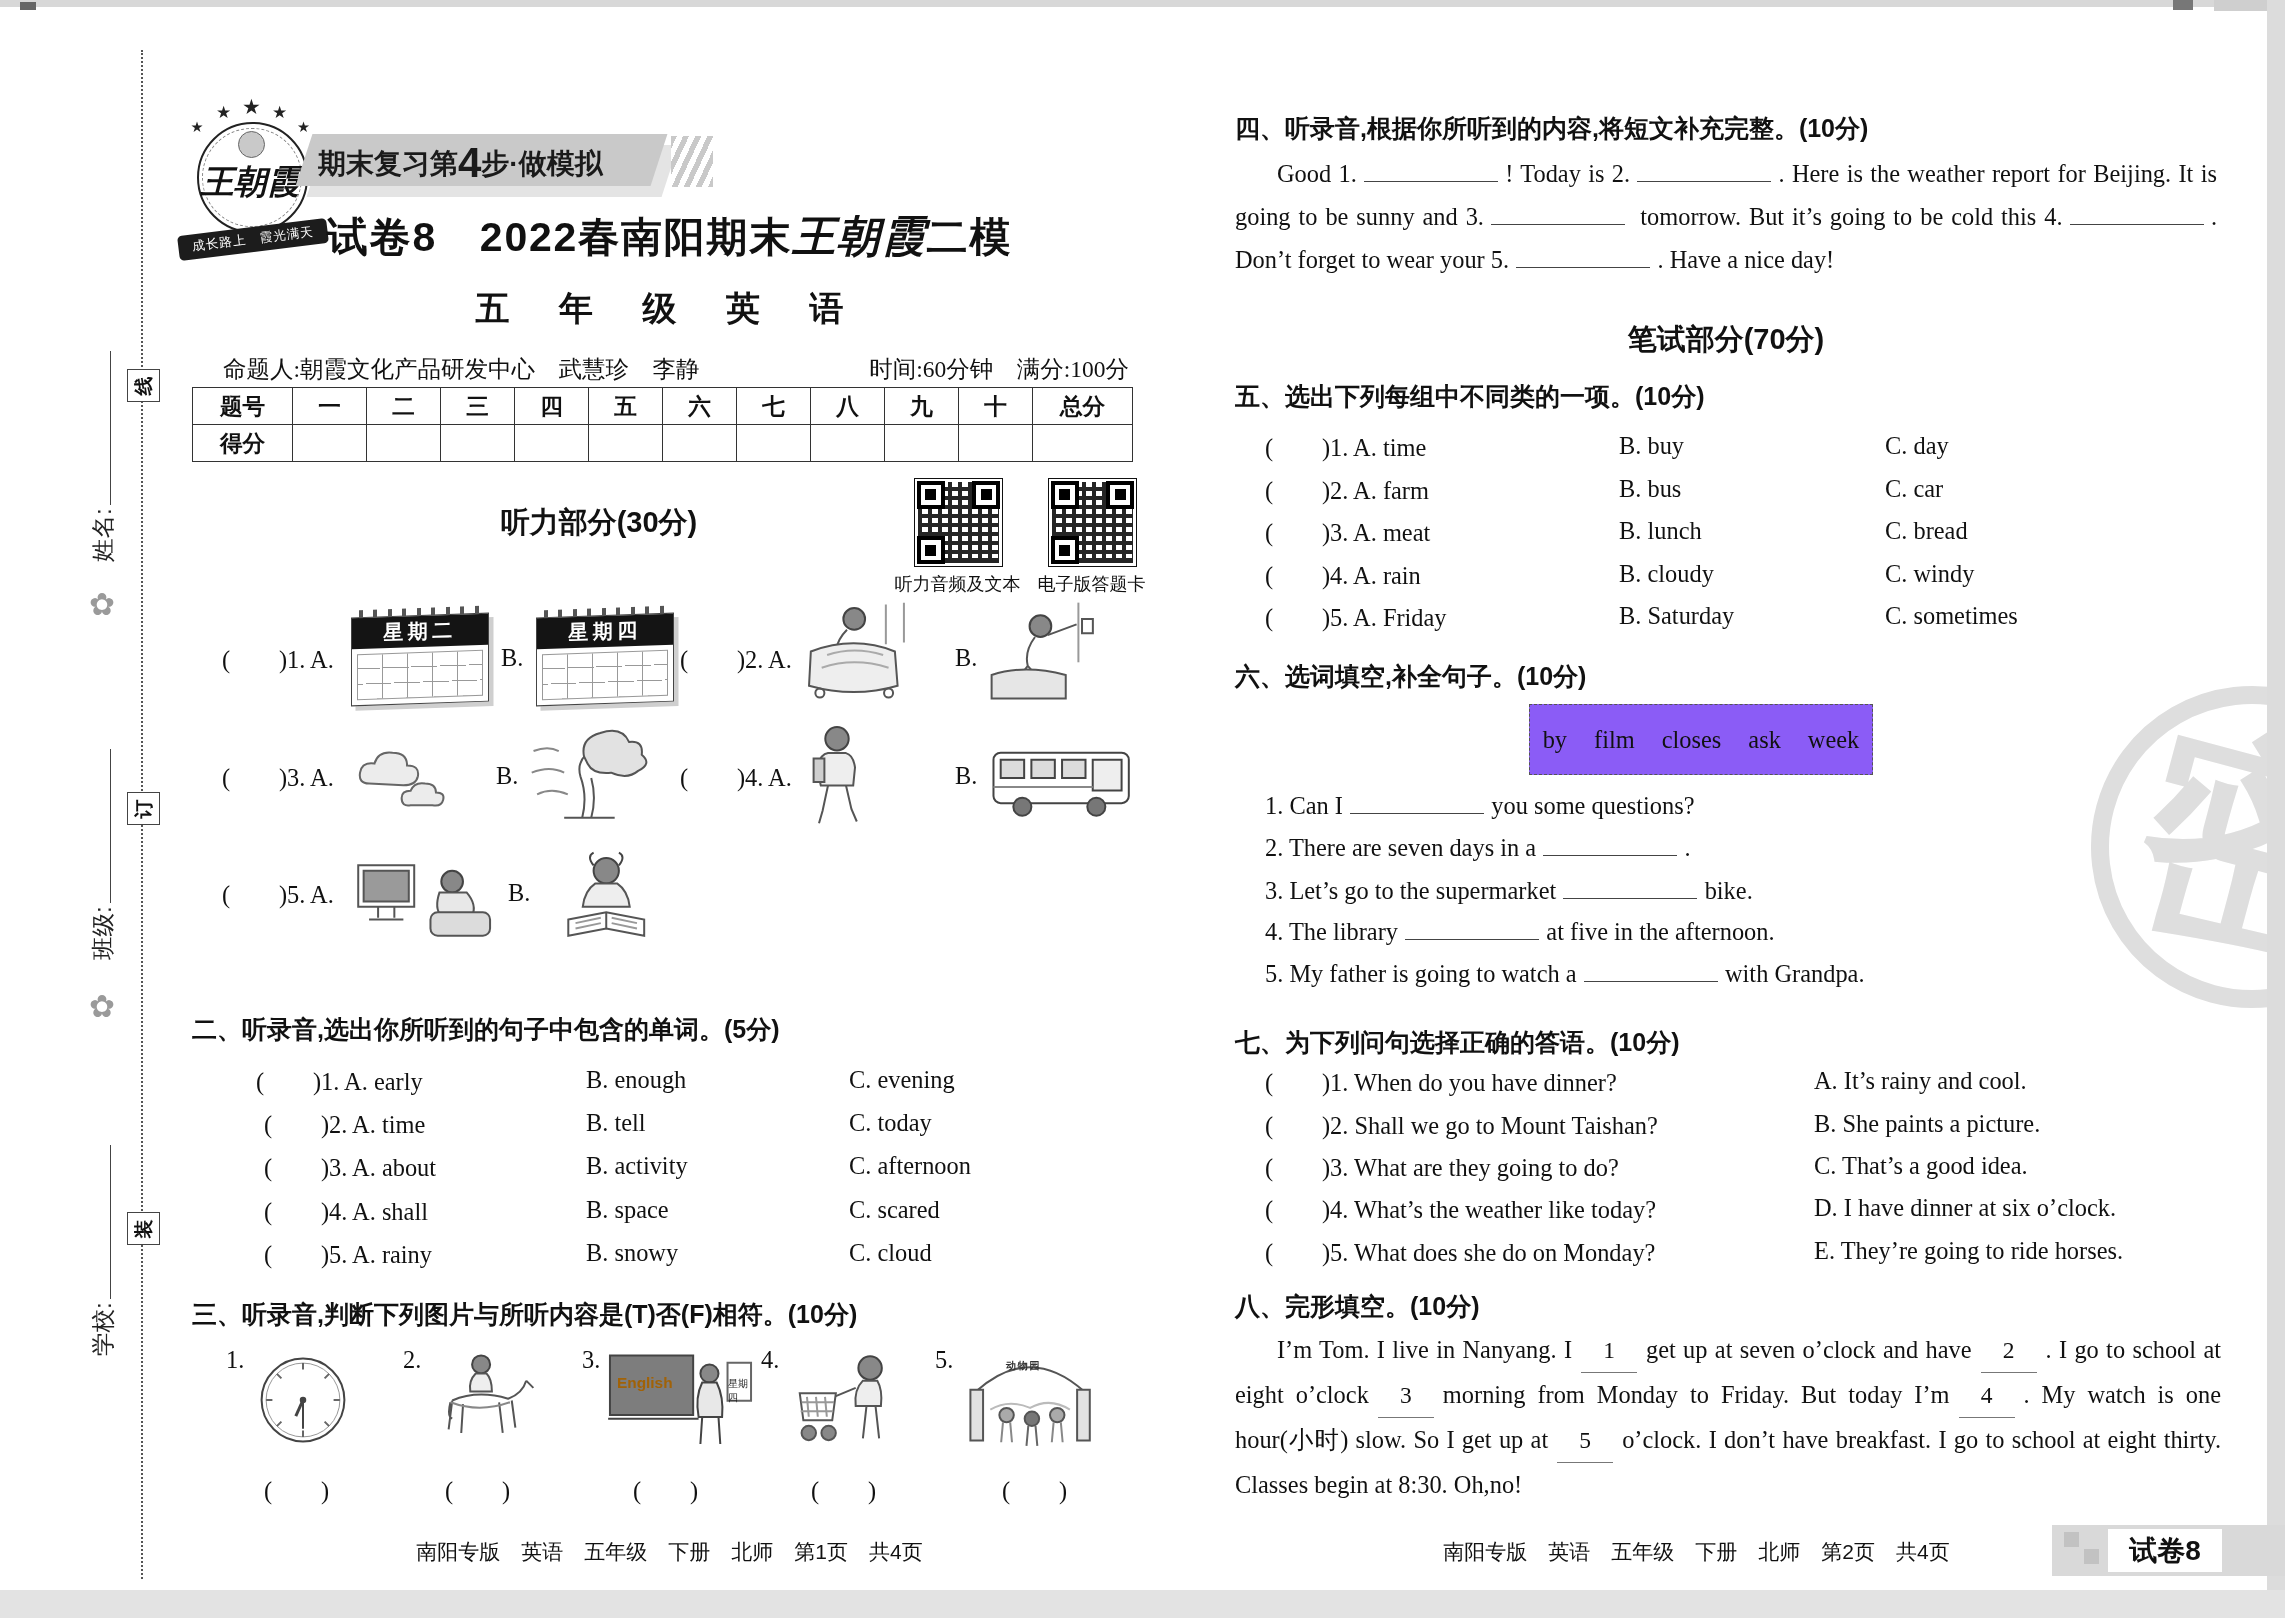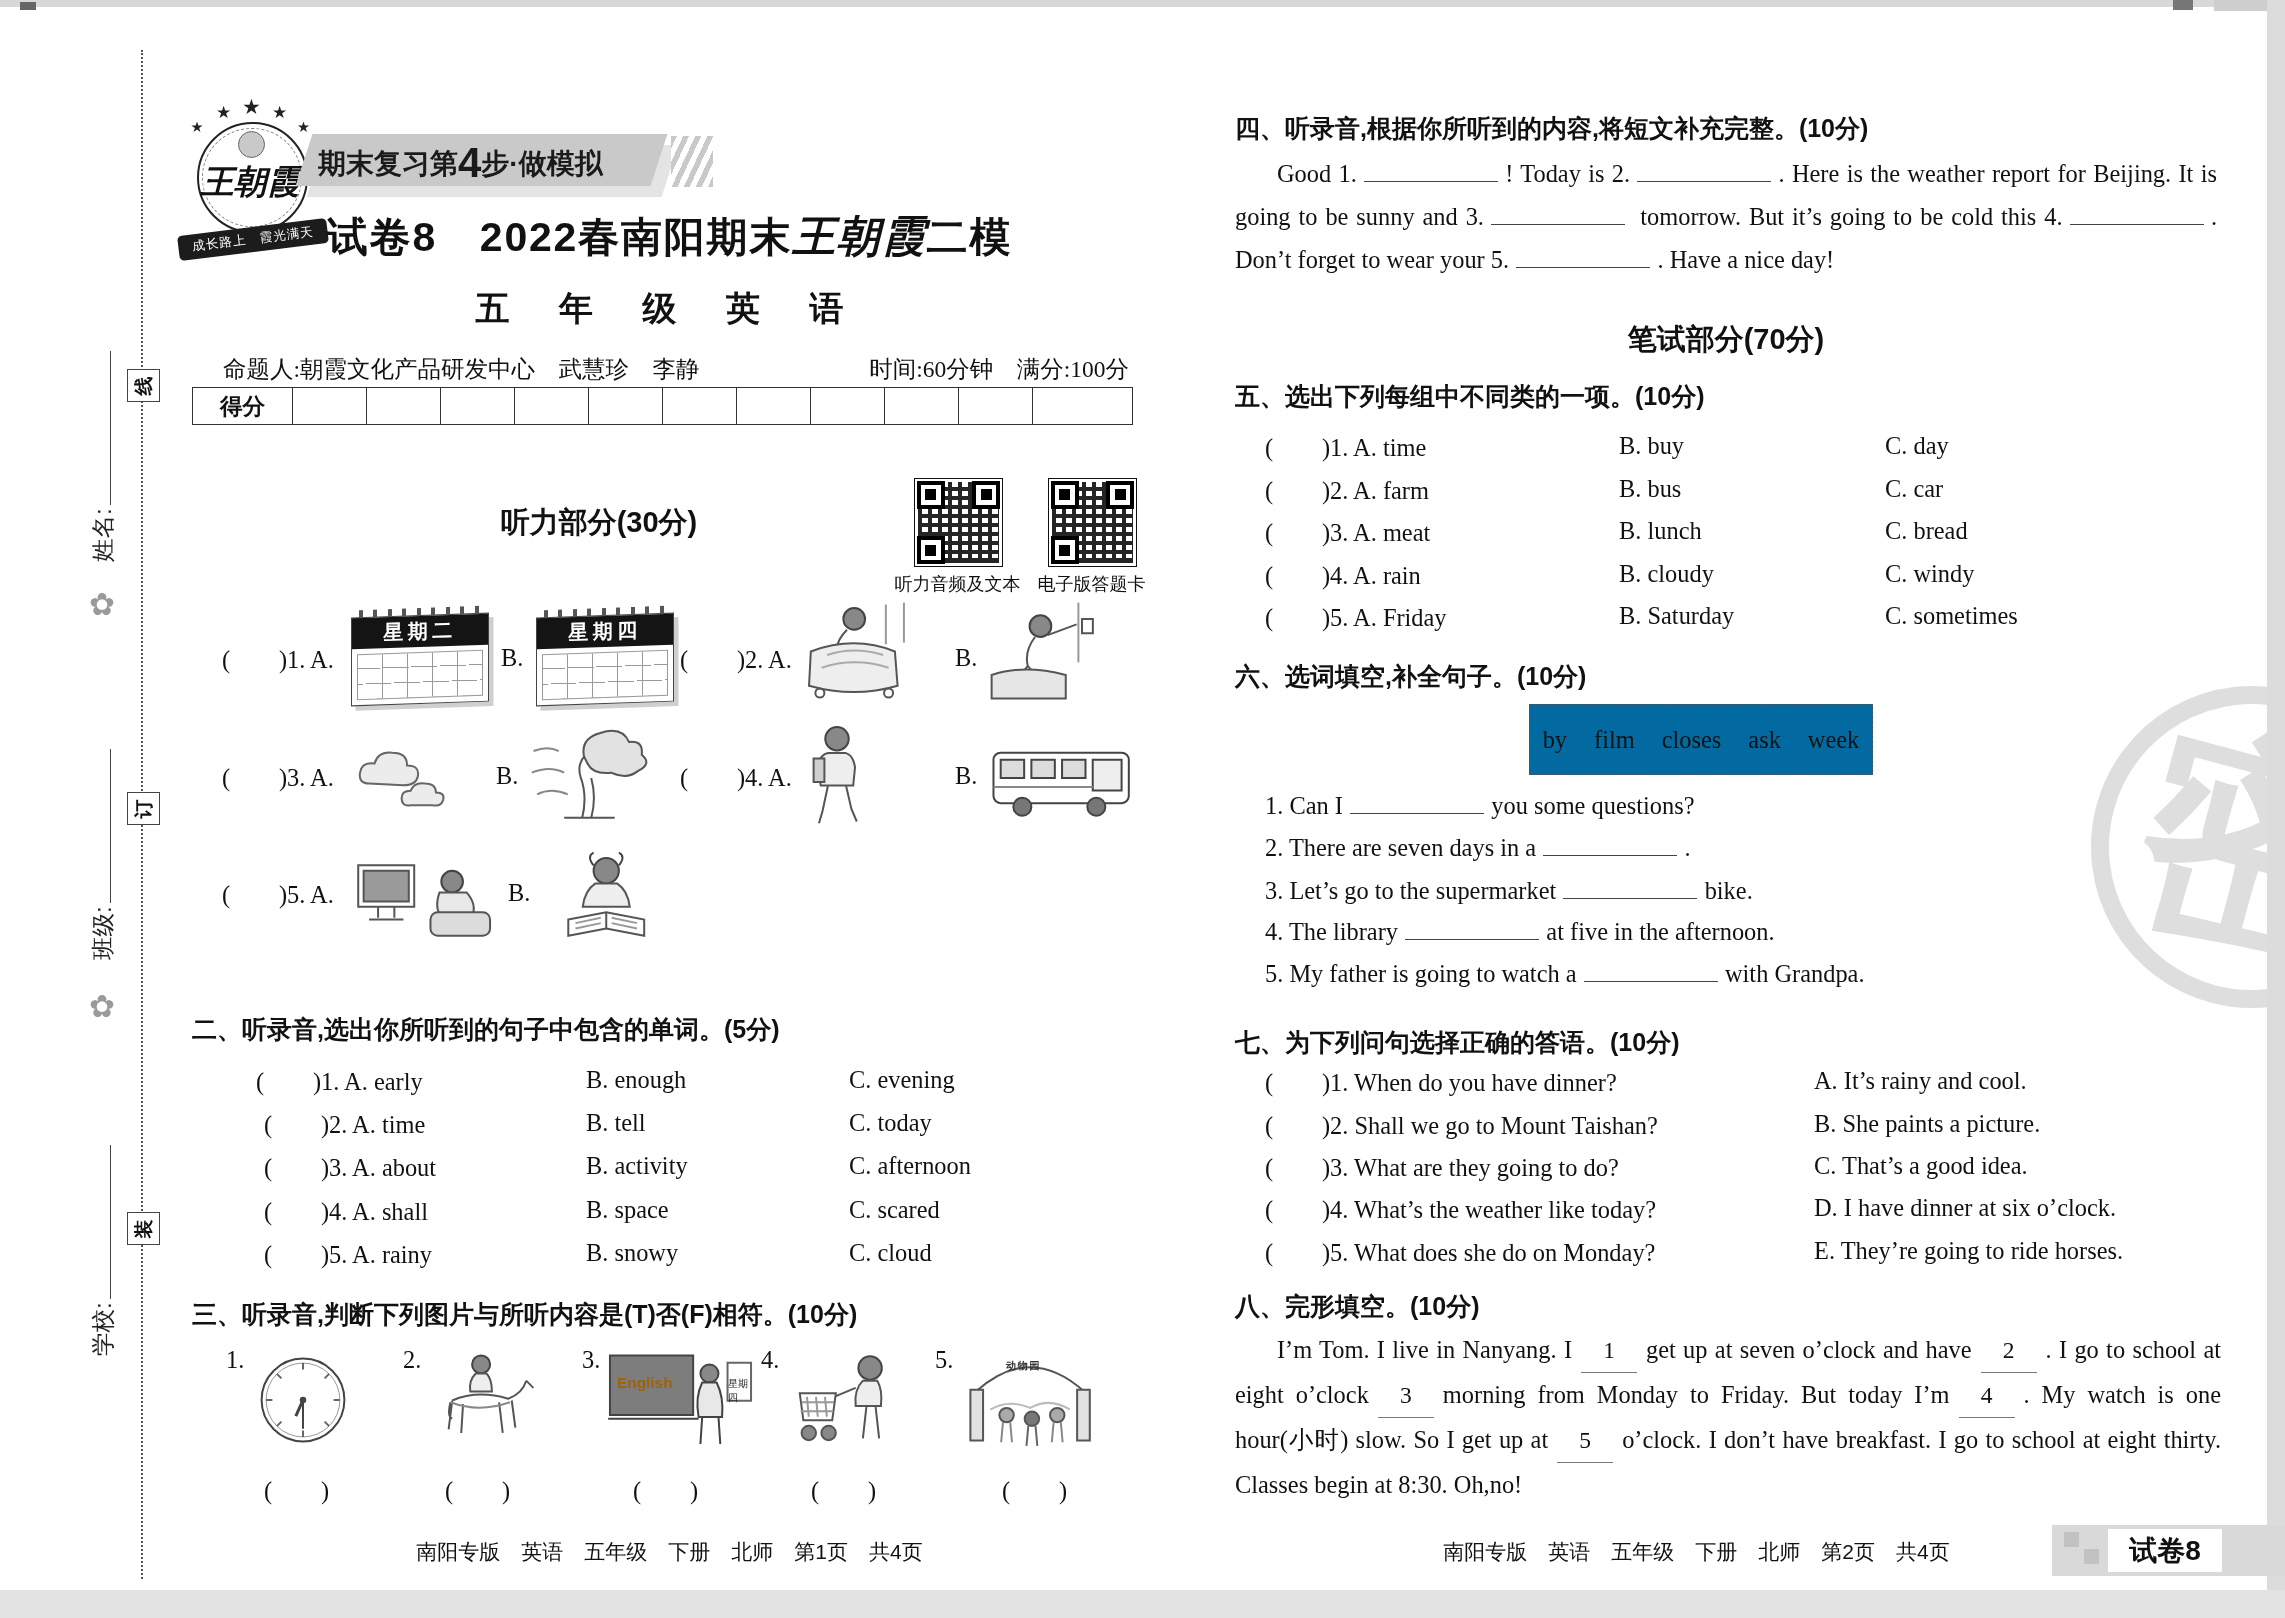--- a/index.html
+++ b/index.html
@@ -93,21 +93,21 @@
   .zoo-txt{font-size:10px;color:#333;font-weight:bold;letter-spacing:1.8px;font-family:Liberation Serif, serif;}
 
   
   .blk{display:inline-block;width:134px;height:18px;border-bottom:1.8px solid #444;margin:0 7.2px;}
   .blk8{display:inline-block;min-width:56px;text-align:center;border-bottom:1.8px solid #777;
         margin:0 9px;font-size:23.5px;}
   .passage{font-size:24.4px;font-family:"Liberation Serif",serif;line-height:43px;text-align:justify;margin:0;}
   .indent{display:inline-block;width:42px;}
 
   
-  .bank{left:1529px;top:704px;width:342px;height:69px;border:1.8px dashed #555;background:#0369a1;
+  .bank{left:1529px;top:704px;width:342px;height:69px;border:1.8px dashed #555;background:#8b5cf6;
         display:flex;align-items:center;justify-content:center;gap:27px;
         font-size:24.4px;font-family:"Liberation Serif",serif;}
 
   
   .watermark{left:2091px;top:686px;width:286px;height:286px;border:18px solid #dedede;border-radius:50%;
              transform:rotate(15deg);display:flex;align-items:center;justify-content:center;}
   .watermark span{font-size:226px;font-weight:bold;color:#dedede;line-height:1;}
 
   
   .footer{font-size:21px;text-align:center;}
@@ -169,20 +169,34 @@
   <div class="abs timescore">时间:60分钟　满分:100分</div>
 
   <div class="abs score-table">
     <table>
       <colgroup>
           <col style="width:100px">
           <col span="10" style="width:74px">
           <col style="width:100px">
         </colgroup>
       <tbody>
+          <tr>
+        <td>题号</td>
+        <td>一</td>
+        <td>二</td>
+        <td>三</td>
+        <td>四</td>
+        <td>五</td>
+        <td>六</td>
+        <td>七</td>
+        <td>八</td>
+        <td>九</td>
+        <td>十</td>
+        <td>总分</td>
+      </tr>
       <tr>
         <td>得分</td>
         <td></td>
             <td></td>
         <td></td>
             <td></td>
         <td></td>
             <td></td>
         <td></td>
             <td></td>

